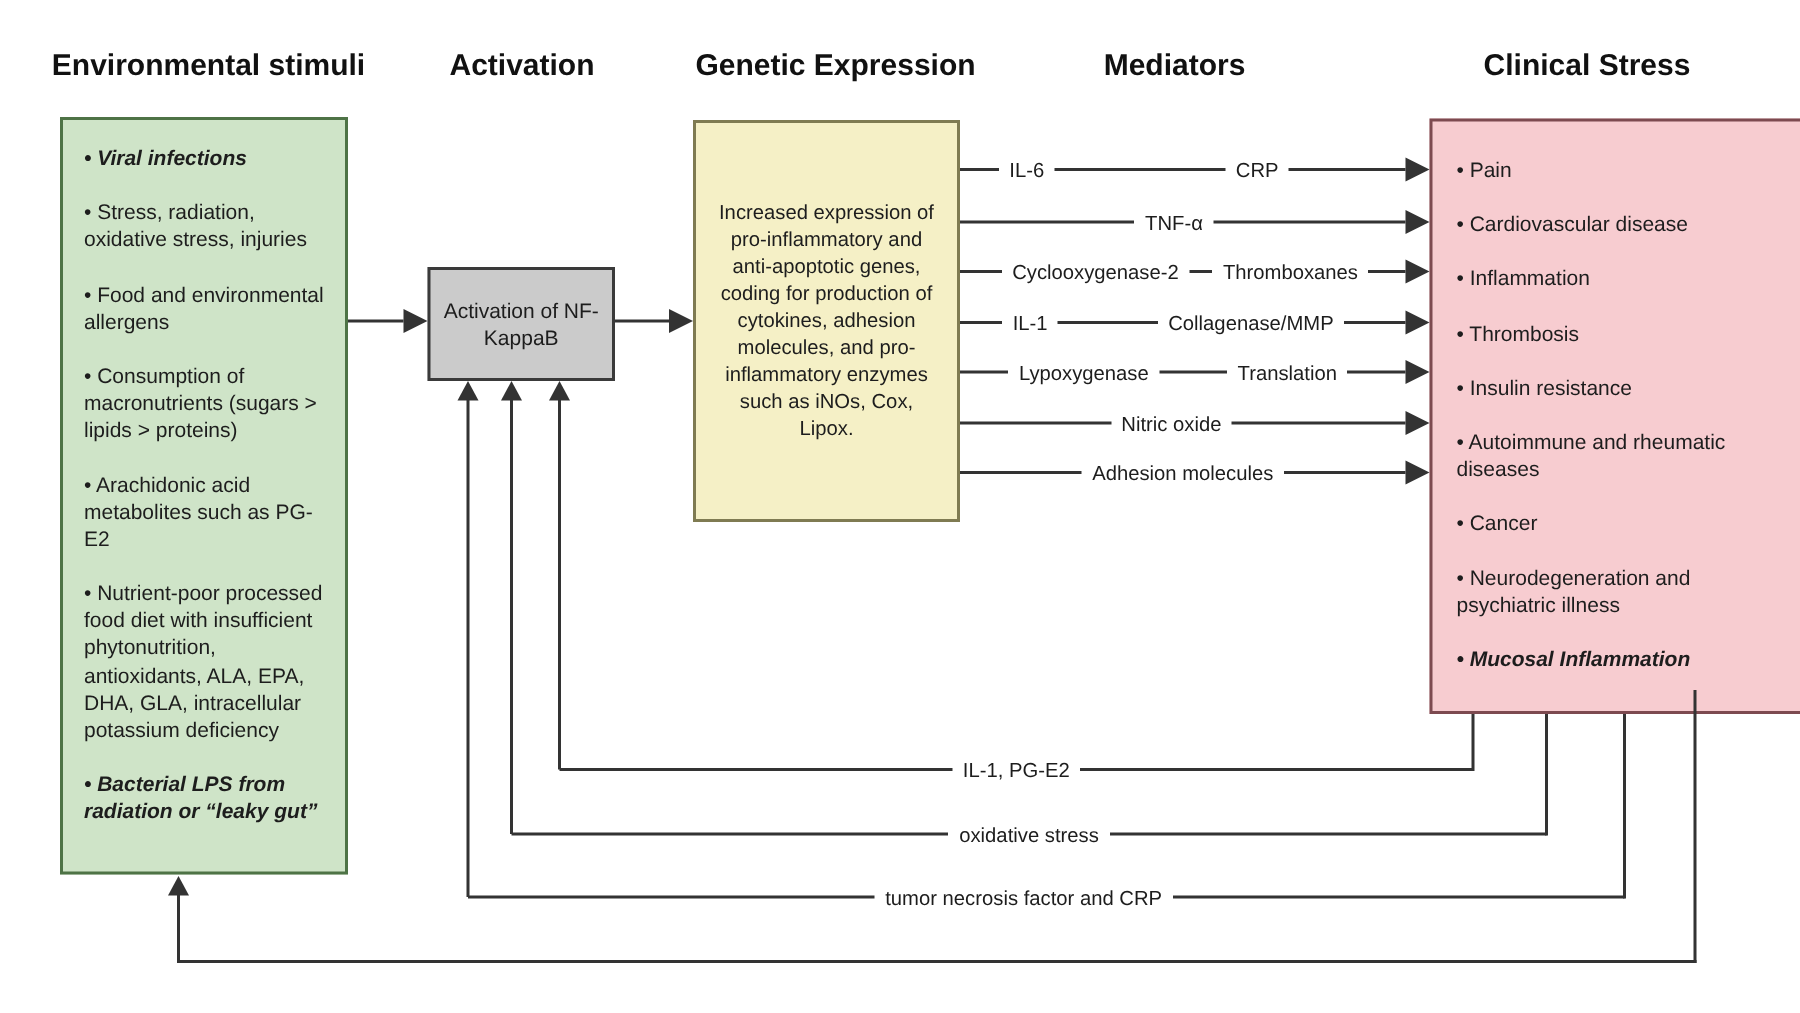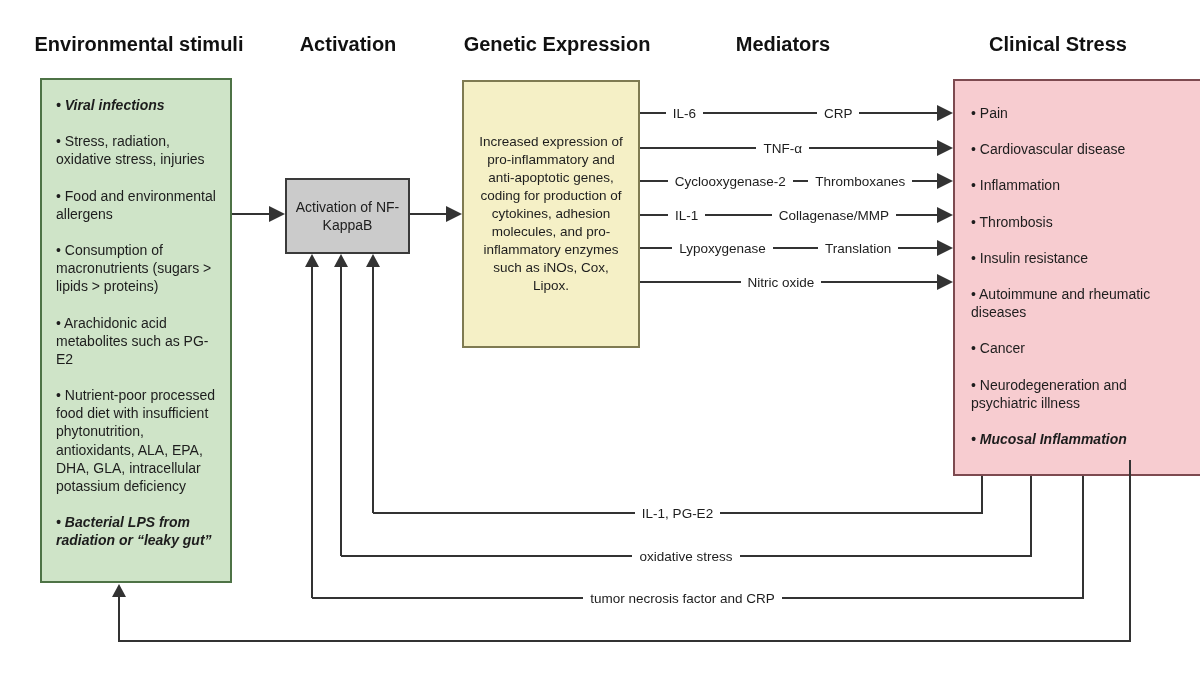--- a/index.html
+++ b/index.html
@@ -126,20 +126,26 @@
     <div class="arrow-r"></div>
   </div>
 
   <div class="flow" style="left:640px;top:272px;width:313px;height:20px">
     <div class="hline" style="flex:1"></div>
     <span class="mlabel">Nitric oxide</span>
     <div class="hline" style="flex:1.15"></div>
     <div class="arrow-r"></div>
   </div>
 
+  <div class="flow" style="left:640px;top:305px;width:313px;height:20px">
+    <div class="hline" style="flex:1"></div>
+    <span class="mlabel">Adhesion molecules</span>
+    <div class="hline" style="flex:1"></div>
+    <div class="arrow-r"></div>
+  </div>
 
   <div class="vline" style="left:981px;top:476px;height:38px"></div>
   <div class="vline" style="left:1030px;top:476px;height:81px"></div>
   <div class="vline" style="left:1082px;top:476px;height:123px"></div>
   <div class="vline" style="left:1129px;top:460px;height:182px;z-index:3"></div>
 
   <div class="flow" style="left:373px;top:503px;width:609px;height:20px">
     <div class="hline" style="flex:1"></div>
     <span class="mlabel">IL-1, PG-E2</span>
     <div class="hline" style="flex:1"></div>

